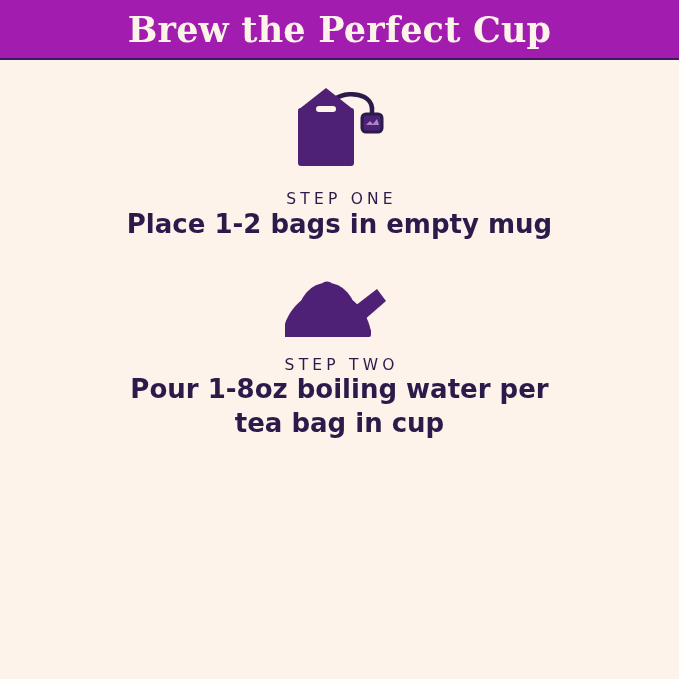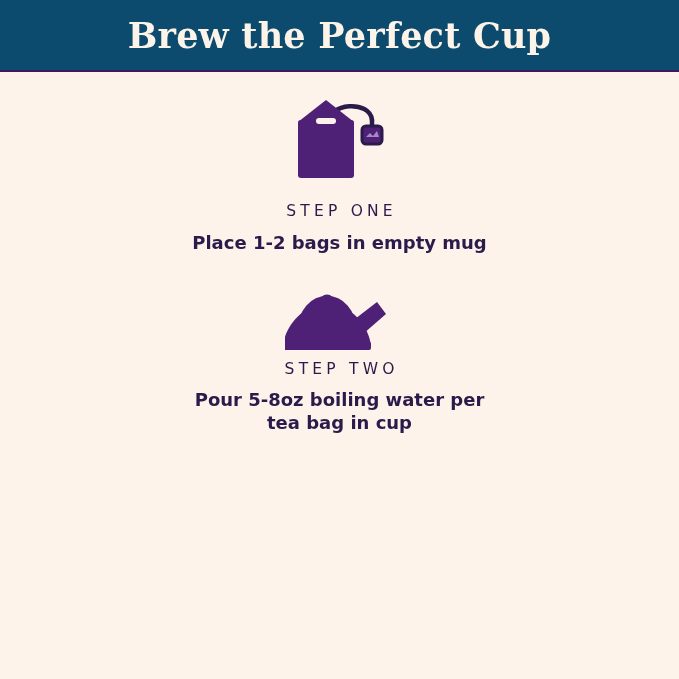--- a/index.html
+++ b/index.html
@@ -19,22 +19,22 @@
     height: 679px;
     background: #FDF3EA;
     display: flex;
     flex-direction: column;
     align-items: center;
   }
 
   
   .header-band {
     width: 679px;
-    height: 72px;
-    background: #0c4a6e;
+    height: 60px;
+    background: #a21caf;
     border-bottom: 2px solid #3E1A5E;
     display: flex;
     align-items: center;
     justify-content: center;
     box-sizing: border-box;
   }
   .header-title {
     color: #FCF3E9;
     font-family: "DejaVu Serif", serif;
     font-weight: bold;
@@ -75,28 +75,27 @@
     margin-top: 18px;
     color: #2B1B4A;
     font-family: "DejaVu Sans", sans-serif;
     font-size: 15.5px;
     font-weight: normal;
     letter-spacing: 4.2px;
     text-transform: uppercase;
     line-height: 1;
     text-indent: 4.2px;
   }
-  .step-2 .step-eyebrow { margin-top: 6px; }
+  .step-2 .step-eyebrow { margin-top: 15px; }
   .step-3 .step-eyebrow { margin-top: 26px; }
 
   .step-text {
-    margin-top: 11px;
     color: #2B1B4A;
     font-family: "DejaVu Sans", sans-serif;
-    font-size: 18px;
+    font-size: 26px;
     font-weight: bold;
     line-height: 1.28;
     text-align: center;
     max-width: 470px;
   }
   .step-text .line { display: block; }
 </style>
 </head>
 <body>
 
@@ -139,20 +138,20 @@
           <path d="M66 46 L92 26 L101 38 L78 58 Z" fill="#4E2176"></path>
 
           <circle cx="42" cy="26" r="7.5" fill="#4E2176"></circle>
 
           <path d="M42 28 C66 28, 84 50, 86 70 L-2 70 C0 50, 18 28, 42 28 Z" fill="#4E2176"></path>
           <rect x="-2" y="66" width="88" height="8" rx="2" fill="#4E2176"></rect>
         </svg>
       </div>
       <div class="step-eyebrow">STEP TWO</div>
       <div class="step-text">
-        <span class="line">Pour 5-8oz boiling water per</span>
+        <span class="line">Pour 1-8oz boiling water per</span>
         <span class="line">tea bag in cup</span>
       </div>
     </div>
 
 
   </div>
 </div>
 
 </body></html>

